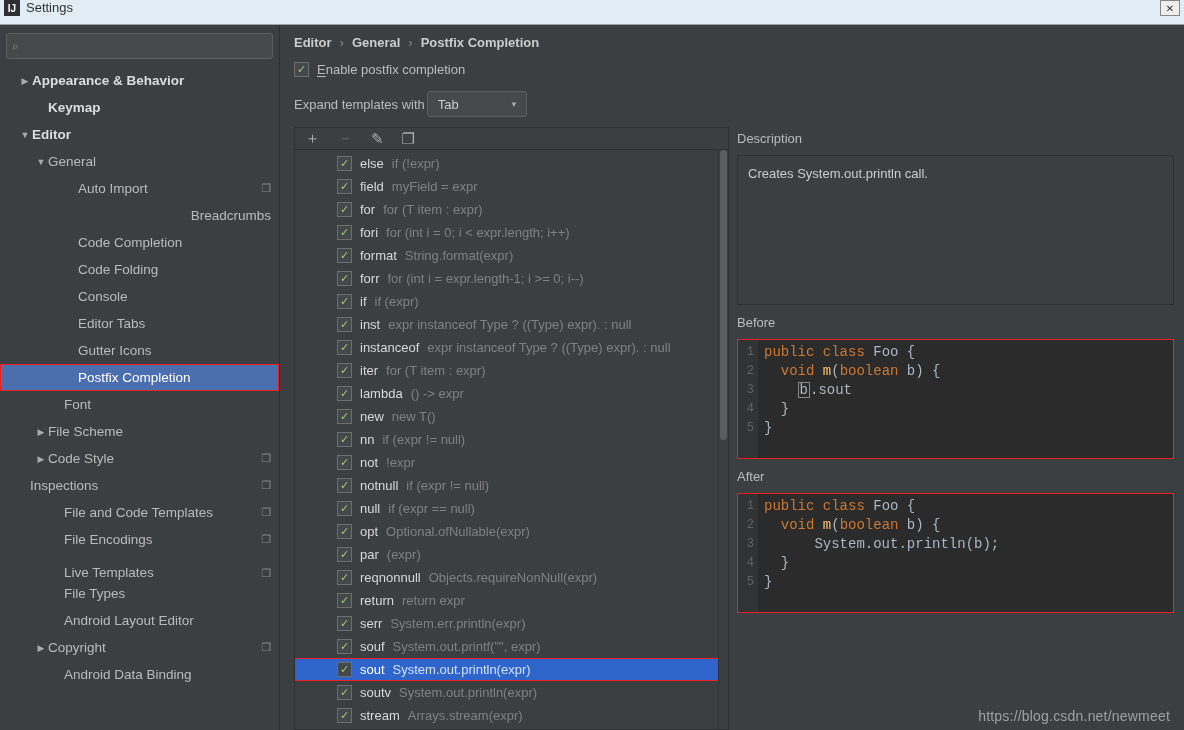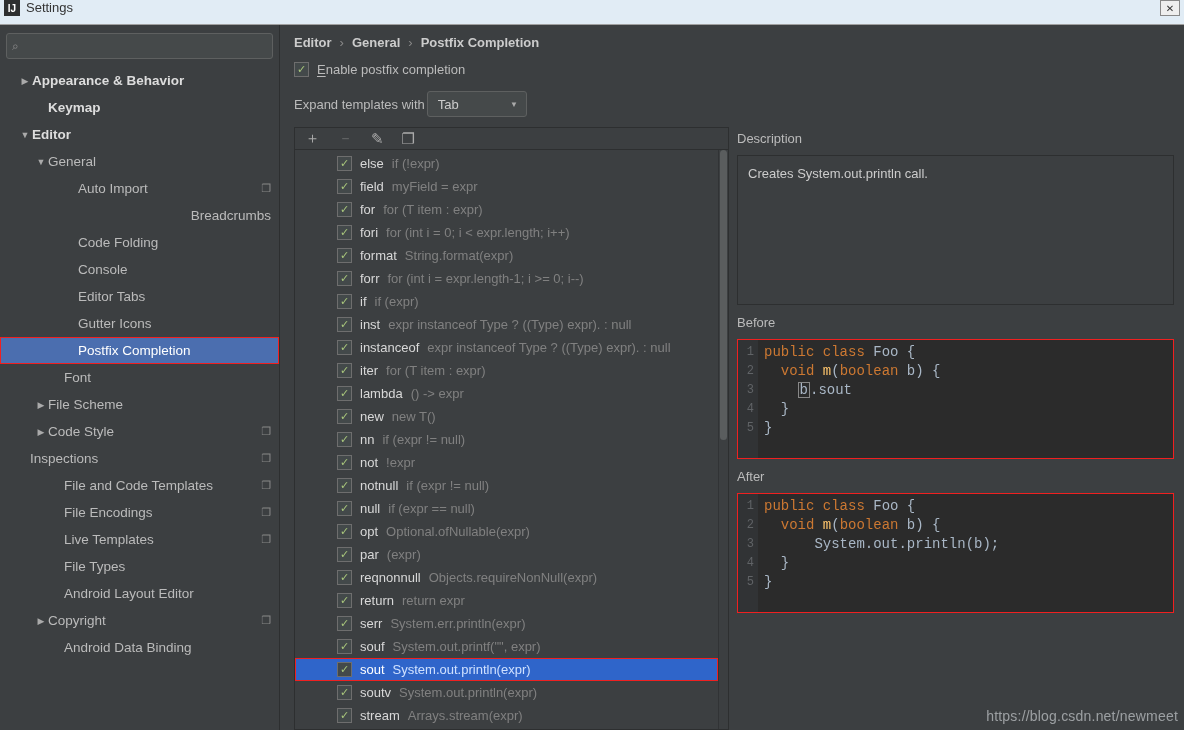--- a/index.html
+++ b/index.html
@@ -274,21 +274,21 @@
   .kw { color: #cc7832; }
   .fn { color: #ffc66d; }
   .cursor-box {
     display: inline-block;
     border: 1px solid #888;
     padding: 0 1px;
     line-height: 14px;
   }
   .watermark {
     position: absolute;
-    right: 6px;
+    right: 14px;
     bottom: 6px;
     color: #cfd3d6;
     font-size: 14px;
     opacity: 0.65;
     letter-spacing: 0.2px;
   }
   .u { text-decoration: underline; text-underline-offset: 2px; }
 </style>
 </head>
 <body>
@@ -327,20 +327,24 @@
           <span class="tree-arrow"></span>
           <span class="tree-label">Auto Import</span>
           <span class="copy-icon-cell">❐</span>
         </div>
         <div class="tree-row" style="padding-left: 64px; justify-content: flex-end;">
           <span class="tree-arrow"></span>
           <span class="tree-label">Breadcrumbs</span>
         </div>
         <div class="tree-row" style="padding-left: 64px;">
           <span class="tree-arrow"></span>
+          <span class="tree-label">Code Completion</span>
+        </div>
+        <div class="tree-row" style="padding-left: 64px;">
+          <span class="tree-arrow"></span>
           <span class="tree-label">Code Folding</span>
         </div>
         <div class="tree-row" style="padding-left: 64px;">
           <span class="tree-arrow"></span>
           <span class="tree-label">Console</span>
         </div>
         <div class="tree-row" style="padding-left: 64px;">
           <span class="tree-arrow"></span>
           <span class="tree-label">Editor Tabs</span>
         </div>
@@ -373,21 +377,21 @@
         <div class="tree-row" style="padding-left: 50px;">
           <span class="tree-arrow"></span>
           <span class="tree-label">File and Code Templates</span>
           <span class="copy-icon-cell">❐</span>
         </div>
         <div class="tree-row" style="padding-left: 50px;">
           <span class="tree-arrow"></span>
           <span class="tree-label">File Encodings</span>
           <span class="copy-icon-cell">❐</span>
         </div>
-        <div class="tree-row" style="padding-left: 50px;">
+        <div class="tree-row" style="padding-left: 50px; align-items: flex-end;">
           <span class="tree-arrow"></span>
           <span class="tree-label">Live Templates</span>
           <span class="copy-icon-cell">❐</span>
         </div>
         <div class="tree-row" style="padding-left: 50px;">
           <span class="tree-arrow"></span>
           <span class="tree-label">File Types</span>
         </div>
         <div class="tree-row" style="padding-left: 50px;">
           <span class="tree-arrow"></span>

